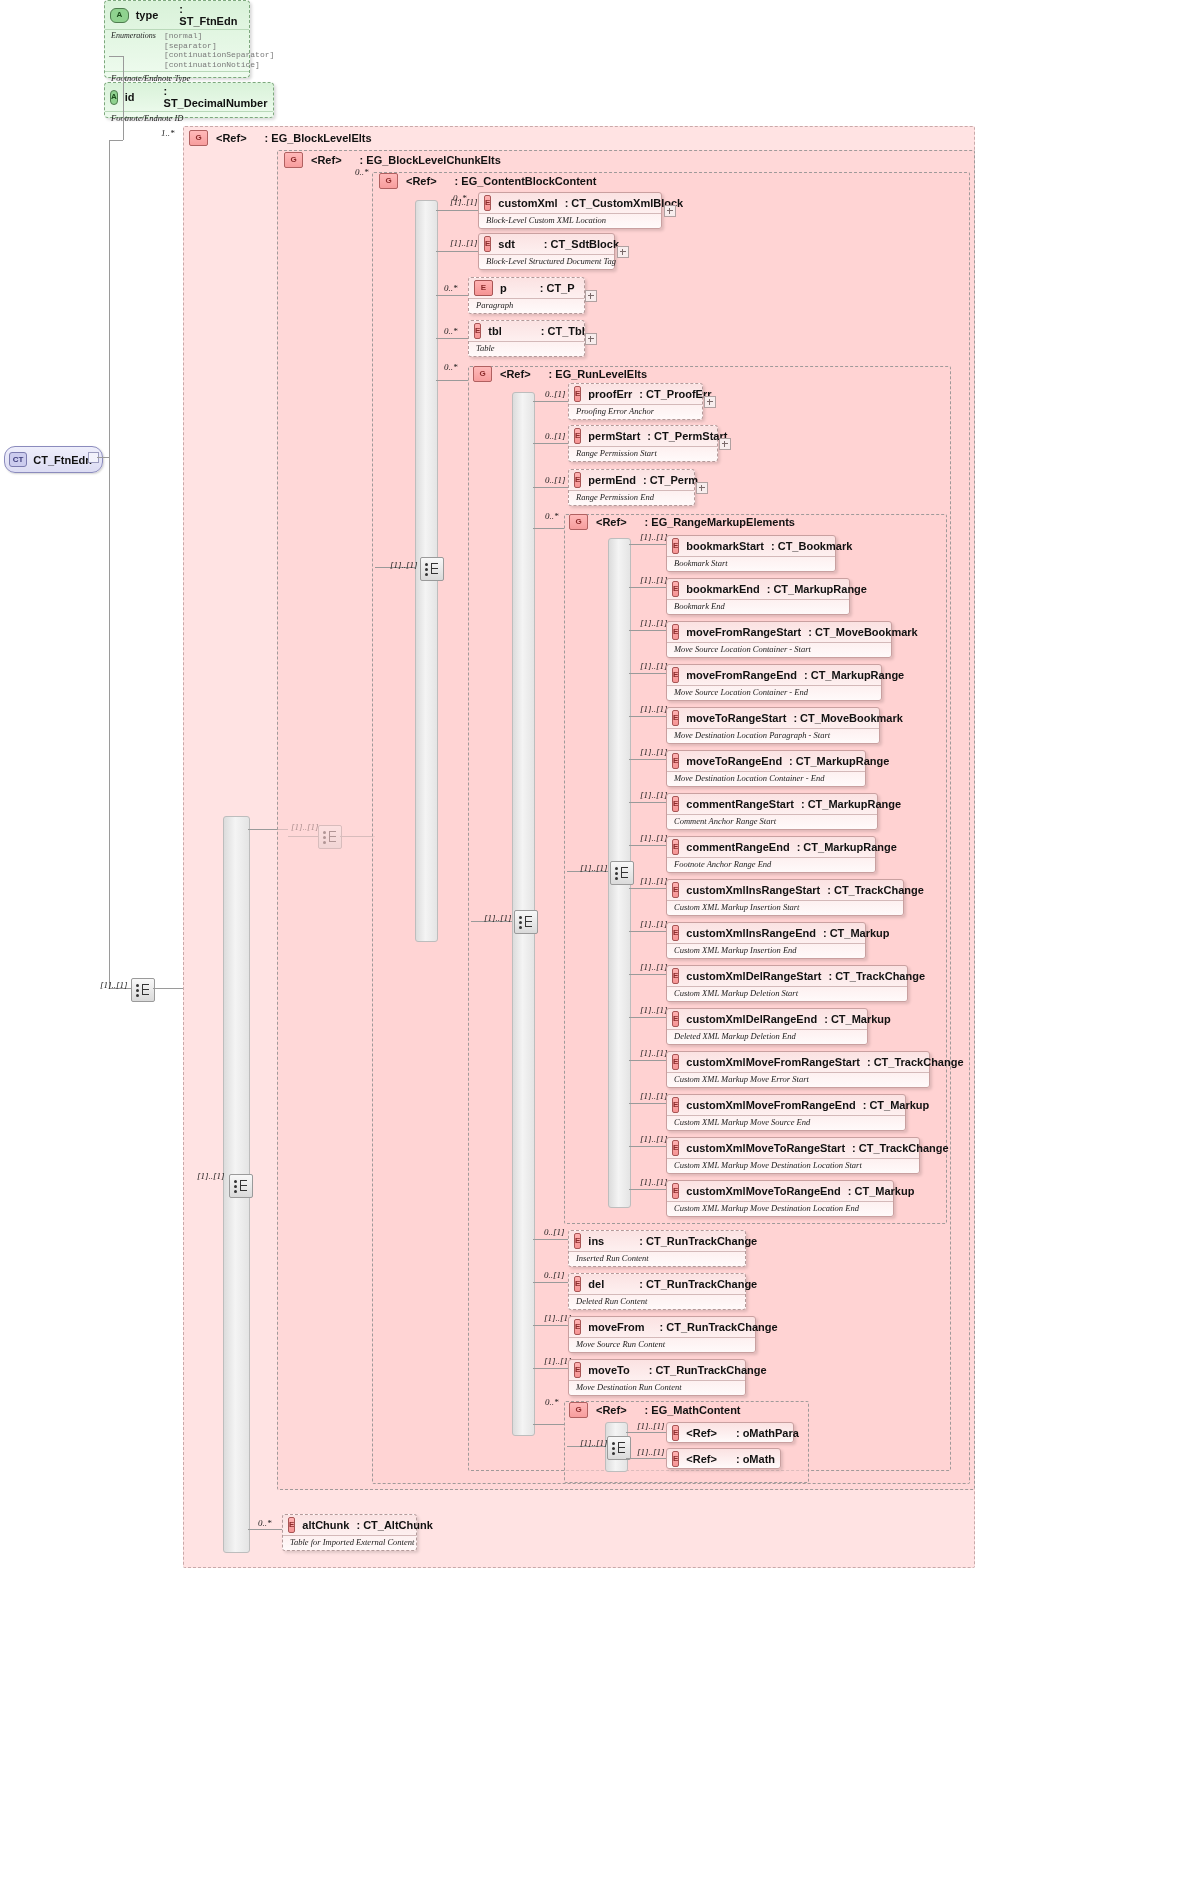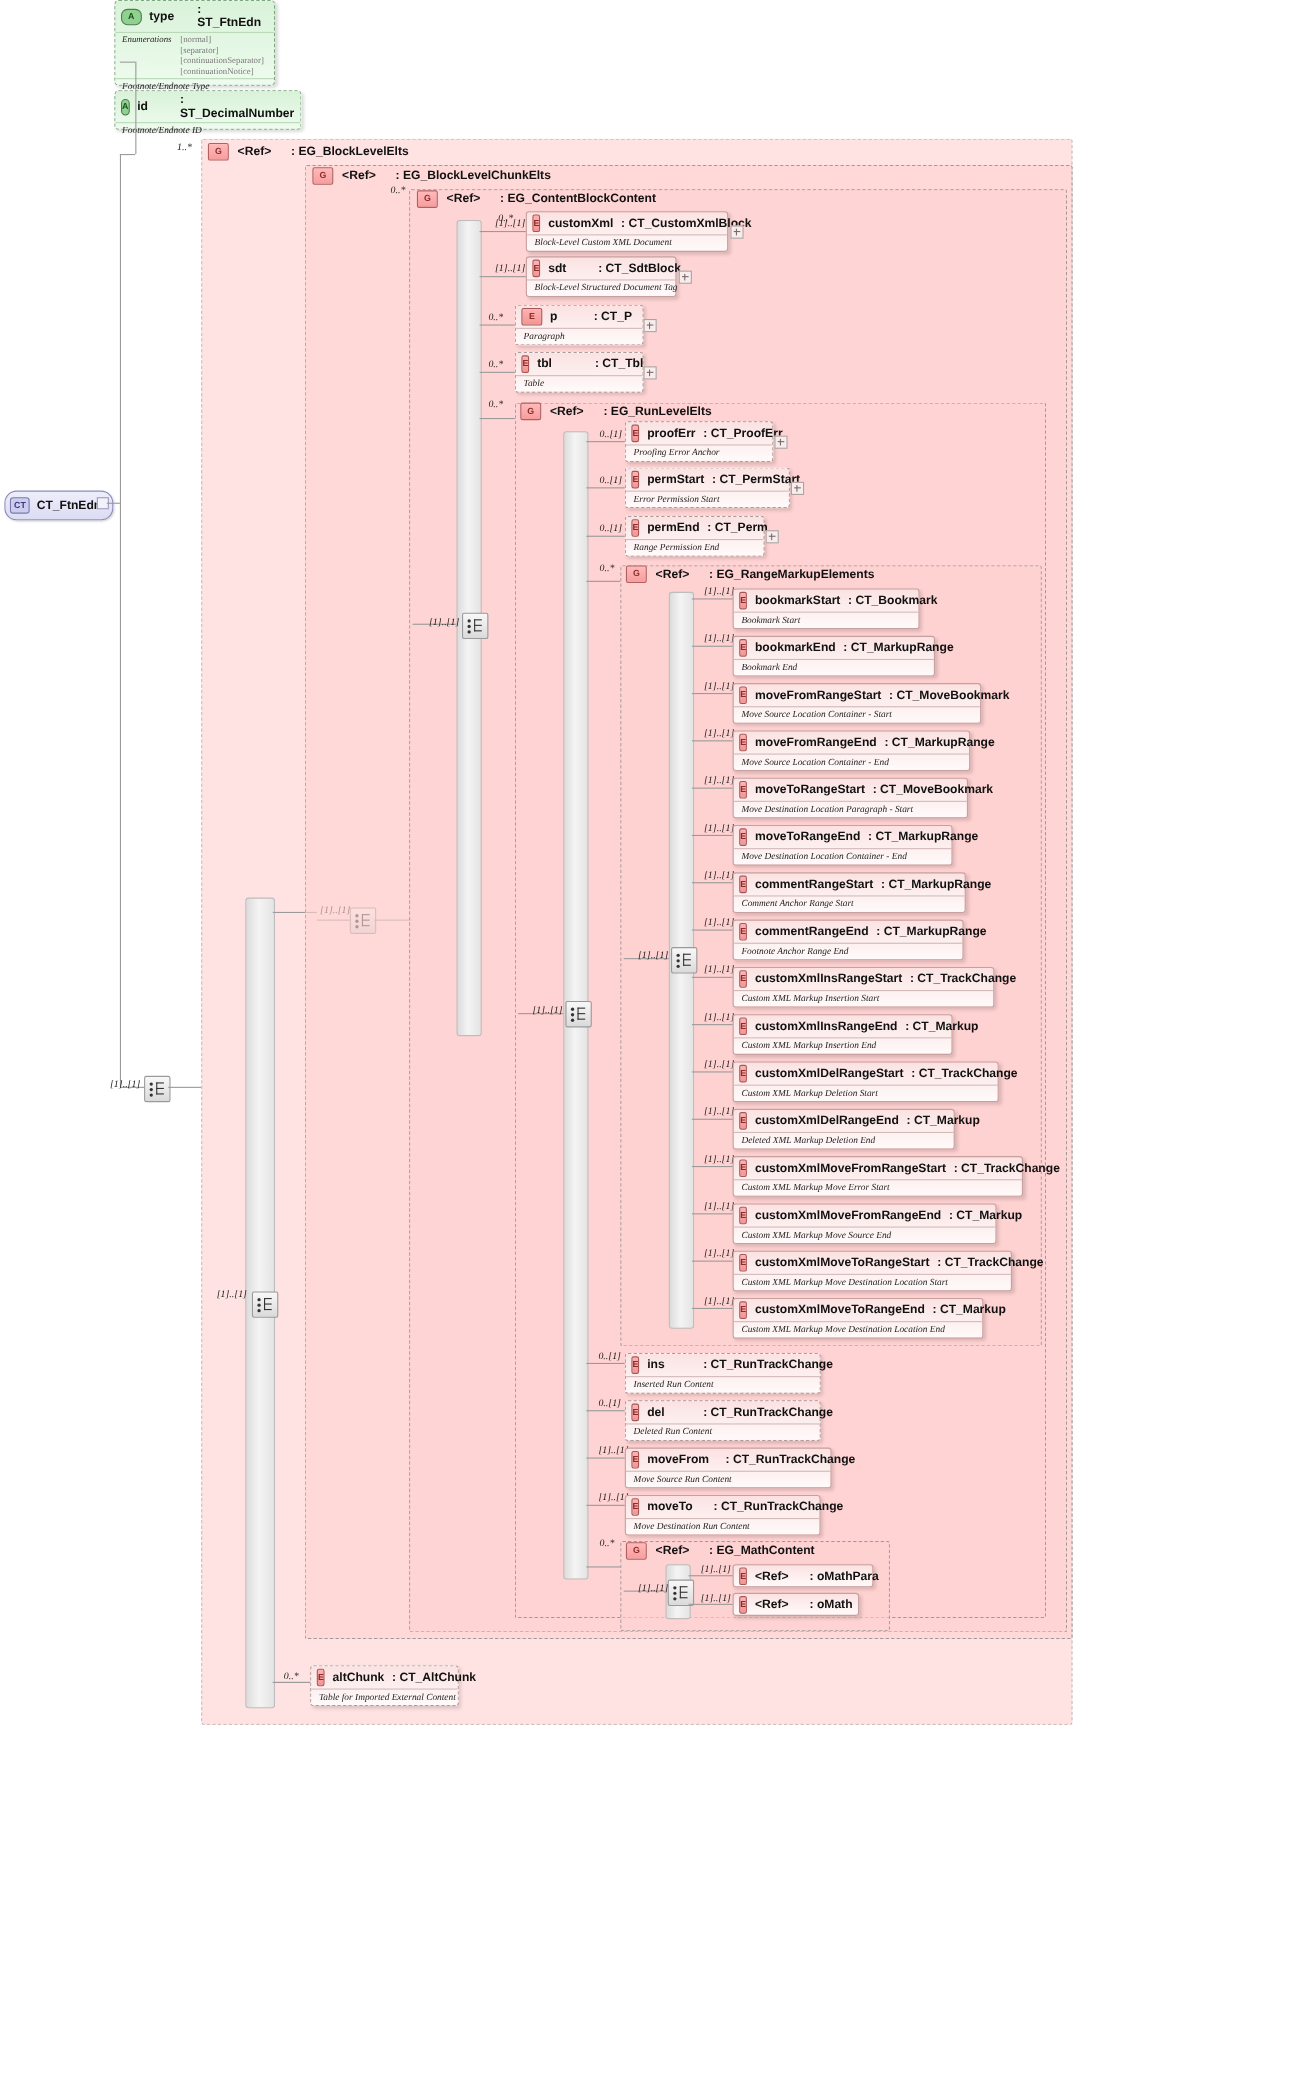--- a/index.html
+++ b/index.html
@@ -34,21 +34,21 @@
     border:1px dashed #7da87d;border-radius:4px;
     box-shadow:2px 2px 3px rgba(0,0,0,.14);}
   .attrbox .hdr{display:flex;align-items:center;gap:7px;padding:2px 6px 2px 5px;}
   .attrbox .abadge{display:inline-block;width:17px;height:13px;line-height:12px;text-align:center;
     font-size:8px;font-weight:bold;color:#1d4d1d;background:#8fd28f;border:1px solid #4e7c4e;
     border-radius:6px 6px 6px 6px;}
   .attrbox .aname{font-size:11px;font-weight:600;color:#111;}
   .attrbox .atype{font-size:11px;font-weight:600;color:#111;}
   .attrbox .enumblock{display:flex;gap:8px;padding:1px 6px 2px 6px;border-top:1px solid #b9d9b9;}
   .attrbox .enumlab{font-size:8px;font-style:italic;color:#222;font-family:"Liberation Serif",serif;}
-  .attrbox .enumvals{font-size:8px;color:#7a7a7a;line-height:9.5px;font-family:Liberation Serif, serif;}
+  .attrbox .enumvals{font-size:8px;color:#7a7a7a;line-height:9.5px;font-family:Liberation Mono, monospace;}
   .attrbox .doc{font-size:8.5px;font-style:italic;color:#222;padding:1px 6px 2px 6px;border-top:1px solid #b9d9b9;
     font-family:"Liberation Serif","DejaVu Serif",serif;}
 
   
   .grp{position:absolute;background:rgba(255,210,210,.62);border:1px dashed #a09a9a;border-radius:2px;}
   .grphdr{position:absolute;display:flex;align-items:center;gap:8px;white-space:nowrap;}
   .gbadge{display:inline-block;width:17px;height:14px;line-height:13px;text-align:center;
     font-size:8px;font-weight:bold;color:#8b2b2b;
     background:linear-gradient(180deg,#ffb9b9 0%,#f79d9d 100%);
     border:1px solid #b06060;border-radius:2px;}
@@ -207,21 +207,21 @@
   </div>
 
   <div class="ln lnh" style="left:436px;top:210px;width:42px;"></div>
   <div class="card" style="left:450px;top:197px;">[1]..[1]</div>
   <div class="elbox req" style="left:478px;top:192px;width:182px;height:35px;">
     <div class="elhdr">
       <span class="ebadge">E</span>
       <span class="ename">customXml</span>
       <span class="etype">: CT_CustomXmlBlock</span>
     </div>
-    <div class="edoc">Block-Level Custom XML Document</div>
+    <div class="edoc">Block-Level Custom XML Location</div>
   </div>
   <div class="plus" style="left:664px;top:205px;"></div>
 
   <div class="ln lnh" style="left:436px;top:251px;width:42px;"></div>
   <div class="card" style="left:450px;top:238px;">[1]..[1]</div>
   <div class="elbox req" style="left:478px;top:233px;width:135px;height:35px;">
     <div class="elhdr">
       <span class="ebadge">E</span>
       <span class="ename">sdt</span>
       <span class="etype" style="margin-left:22px;">: CT_SdtBlock</span>
@@ -290,21 +290,21 @@
   <div class="plus" style="left:704px;top:396px;"></div>
 
   <div class="ln lnh" style="left:533px;top:443px;width:35px;"></div>
   <div class="card" style="left:545px;top:431px;">0..[1]</div>
   <div class="elbox" style="left:568px;top:425px;width:148px;height:35px;">
     <div class="elhdr">
       <span class="ebadge">E</span>
       <span class="ename">permStart</span>
       <span class="etype">: CT_PermStart</span>
     </div>
-    <div class="edoc">Error Permission Start</div>
+    <div class="edoc">Range Permission Start</div>
   </div>
   <div class="plus" style="left:719px;top:438px;"></div>
 
   <div class="ln lnh" style="left:533px;top:487px;width:35px;"></div>
   <div class="card" style="left:545px;top:475px;">0..[1]</div>
   <div class="elbox" style="left:568px;top:469px;width:125px;height:35px;">
     <div class="elhdr">
       <span class="ebadge">E</span>
       <span class="ename">permEnd</span>
       <span class="etype">: CT_Perm</span>

